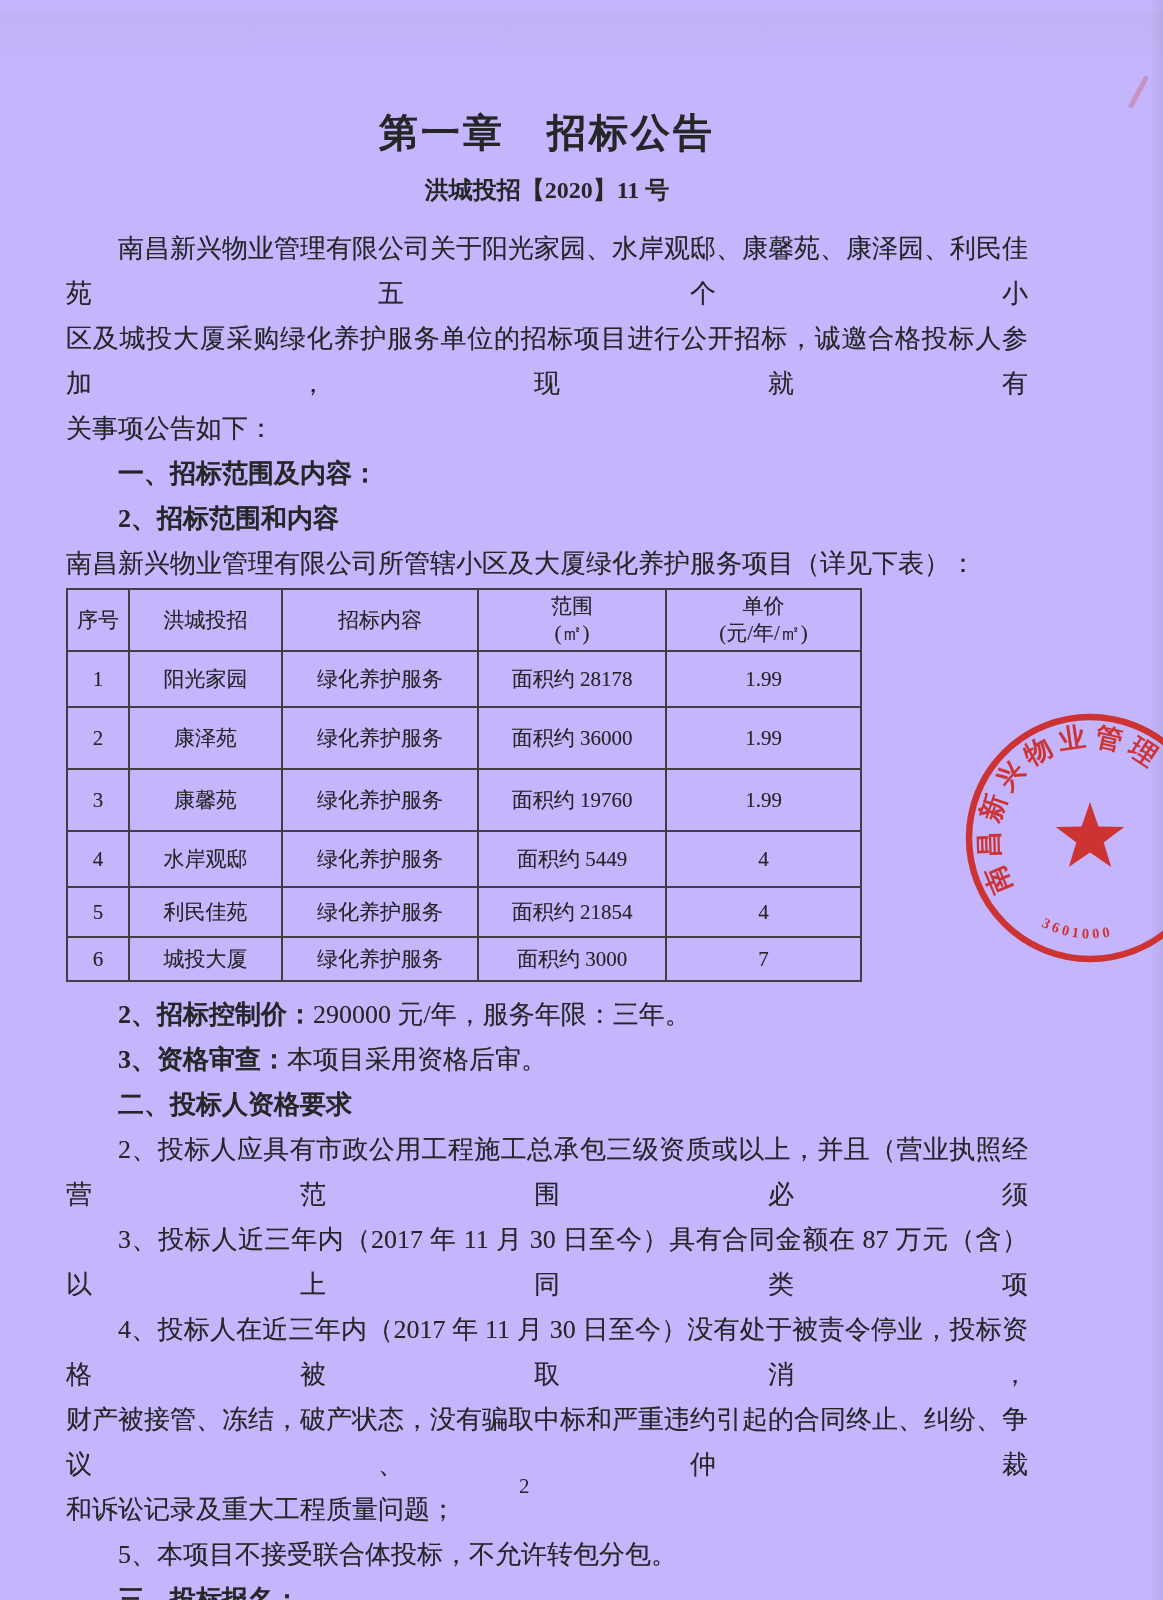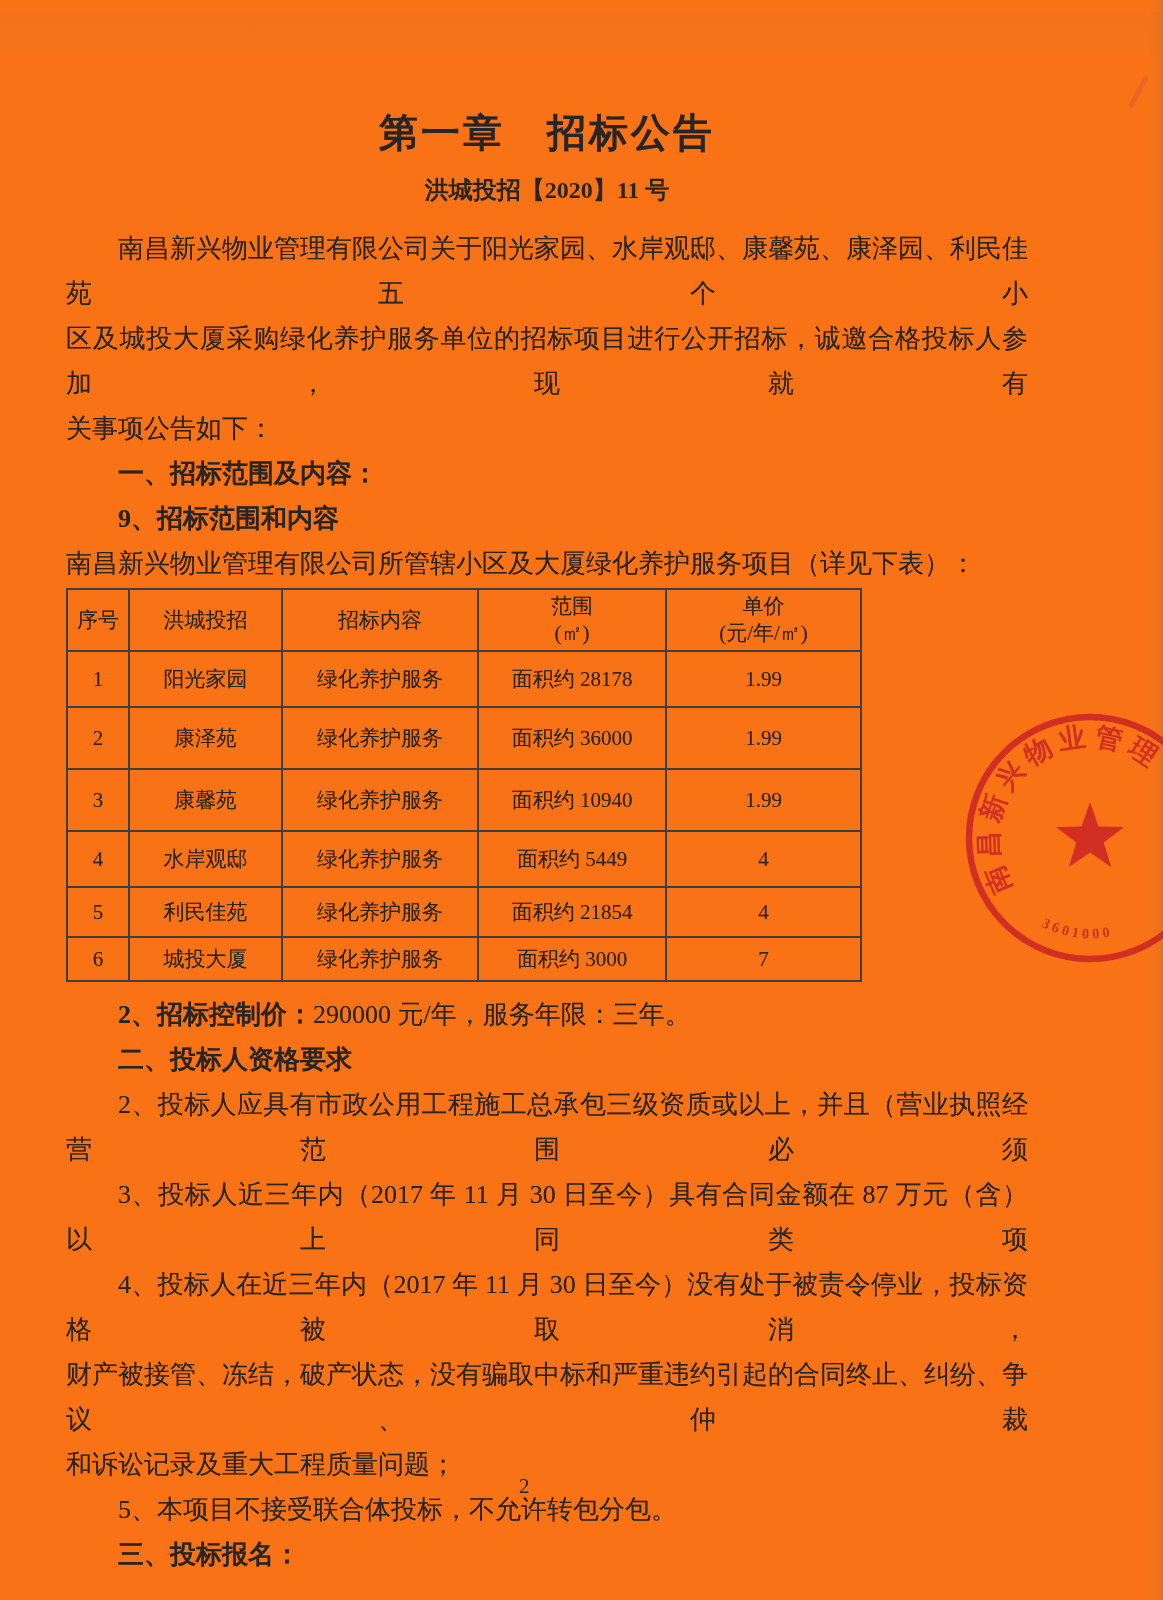--- a/index.html
+++ b/index.html
@@ -1,19 +1,19 @@
 <!DOCTYPE html>
 <html><head>
 <meta charset="utf-8">
 <style>
   html,body{margin:0;padding:0;background:#e8e8e6;}
   #page{
     position:relative;
     width:1163px;height:1600px;
-    background:#f97316;
+    background:#c4b5fd;
     overflow:hidden;
     font-family:"Liberation Serif","DejaVu Serif",serif;
     color:#262626;
   }
   
   .top-shade{position:absolute;left:0;top:12px;width:100%;height:44px;
     background:linear-gradient(180deg,rgba(120,120,118,0.05),rgba(120,120,118,0.015));pointer-events:none;}
   .right-shade{position:absolute;right:0;top:0;width:14px;height:100%;
     background:linear-gradient(270deg,rgba(90,90,90,0.10),rgba(90,90,90,0));pointer-events:none;}
   .red-smudge{position:absolute;left:1136px;top:74px;width:5px;height:36px;
@@ -52,21 +52,21 @@
 
   <div class="content">
     <h1 class="doc-title">第一章　招标公告</h1>
     <div class="doc-number">洪城投招【2020】11 号</div>
 
     <p class="ln ind fill first-block">南昌新兴物业管理有限公司关于阳光家园、水岸观邸、康馨苑、康泽园、利民佳苑五个小</p>
     <p class="ln fill">区及城投大厦采购绿化养护服务单位的招标项目进行公开招标，诚邀合格投标人参加，现就有</p>
     <p class="ln">关事项公告如下：</p>
 
     <p class="ln ind b">一、招标范围及内容：</p>
-    <p class="ln ind b">9、招标范围和内容</p>
+    <p class="ln ind b">2、招标范围和内容</p>
     <p class="ln">南昌新兴物业管理有限公司所管辖小区及大厦绿化养护服务项目（详见下表）：</p>
 
     <table class="price">
       <colgroup>
         <col style="width:62px">
           <col style="width:153px">
           <col style="width:196px">
         <col style="width:188px">
           <col style="width:195px">
       </colgroup>
@@ -91,21 +91,21 @@
         <td>2</td>
         <td>康泽苑</td>
         <td>绿化养护服务</td>
         <td>面积约 36000</td>
         <td>1.99</td>
       </tr>
       <tr style="height:62px">
         <td>3</td>
         <td>康馨苑</td>
         <td>绿化养护服务</td>
-        <td>面积约 10940</td>
+        <td>面积约 19760</td>
         <td>1.99</td>
       </tr>
       <tr style="height:56px">
         <td>4</td>
         <td>水岸观邸</td>
         <td>绿化养护服务</td>
         <td>面积约 5449</td>
         <td>4</td>
       </tr>
       <tr style="height:50px">
@@ -119,20 +119,21 @@
         <td>6</td>
         <td>城投大厦</td>
         <td>绿化养护服务</td>
         <td>面积约 3000</td>
         <td>7</td>
       </tr>
     </tbody>
       </table>
 
     <p class="ln ind" style="margin-top:10px"><span class="b">2、招标控制价：</span><span>290000 元/年，服务年限：三年。</span></p>
+    <p class="ln ind"><span class="b">3、资格审查：</span><span>本项目采用资格后审。</span></p>
 
     <p class="ln ind b">二、投标人资格要求</p>
 
     <p class="ln ind fill">2、投标人应具有市政公用工程施工总承包三级资质或以上，并且（营业执照经营范围必须</p>
     <p class="ln ind fill">3、投标人近三年内（2017 年 11 月 30 日至今）具有合同金额在 87 万元（含）以上同类项</p>
     <p class="ln ind fill">4、投标人在近三年内（2017 年 11 月 30 日至今）没有处于被责令停业，投标资格被取消，</p>
     <p class="ln fill">财产被接管、冻结，破产状态，没有骗取中标和严重违约引起的合同终止、纠纷、争议、仲裁</p>
     <p class="ln">和诉讼记录及重大工程质量问题；</p>
     <p class="ln ind">5、本项目不接受联合体投标，不允许转包分包。</p>
 

